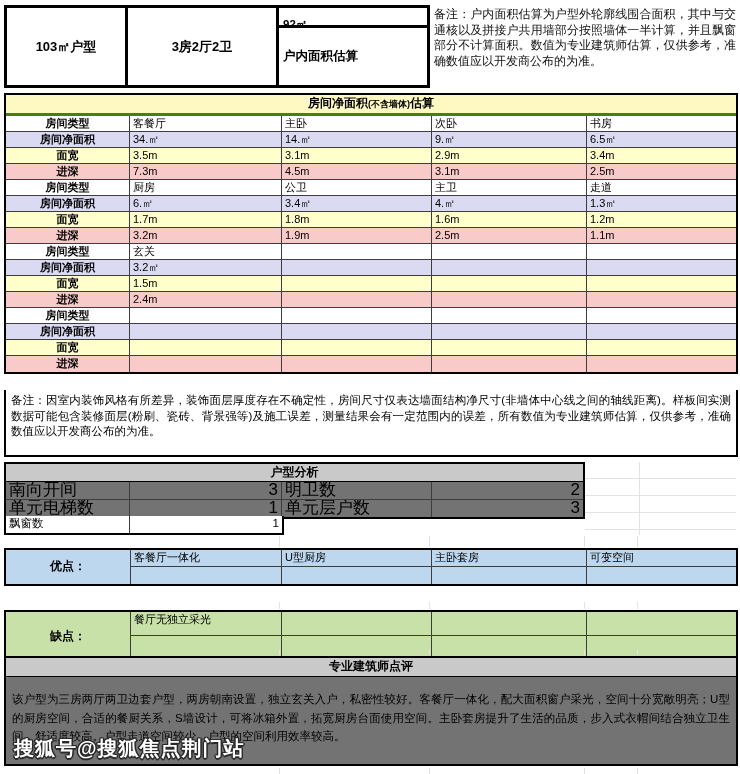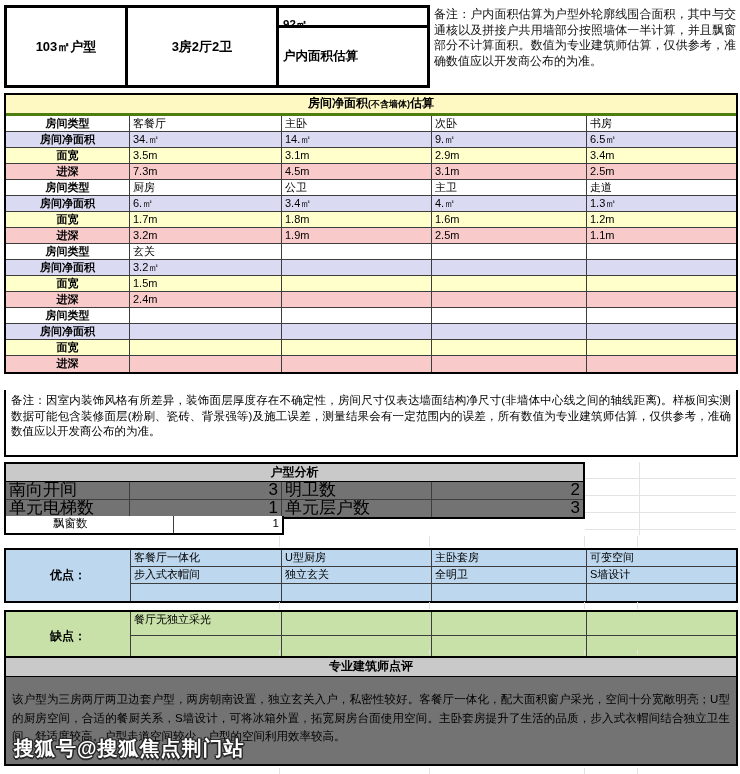--- a/index.html
+++ b/index.html
@@ -227,42 +227,36 @@
       <div class="c lblR">明卫数</div>
       <div class="c valR">2</div>
     </div>
     <div class="r">
       <div class="c lblL">单元电梯数</div>
       <div class="c valL">1</div>
       <div class="c lblR">单元层户数</div>
       <div class="c valR">3</div>
     </div>
   </div>
-  <div class="abs an3" style="left:4px;top:516px;width:280px;height:19px;padding-left:44px;">
+  <div class="abs an3" style="left:4px;top:516px;width:280px;height:19px;">
     <div class="c lblL" style="width:124px;font-size:11.5px;">飘窗数</div>
     <div class="c valL" style="flex:1;text-align:right;font-size:11.5px;">1</div>
   </div>
   <div class="abs ghost-right" style="left:585px;top:462px;width:151px;height:73px;"></div>
 
   <div class="abs pc pros" style="left:4px;top:548px;width:734px;">
     <div class="pc-label">优点：</div>
     <div class="pc-rows">
       <div class="r">
         <div class="c cB">客餐厅一体化</div>
         <div class="c cC">U型厨房</div>
         <div class="c cD">主卧套房</div>
         <div class="c cE">可变空间</div>
       </div>
       <div class="r">
-        <div class="c cB">步入式衣帽间</div>
-        <div class="c cC">独立玄关</div>
-        <div class="c cD">全明卫</div>
-        <div class="c cE">S墙设计</div>
-      </div>
-      <div class="r">
         <div class="c cB"></div>
         <div class="c cC"></div>
         <div class="c cD"></div>
         <div class="c cE"></div>
       </div>
     </div>
   </div>
 
   <div class="abs pc cons" style="left:4px;top:610px;width:734px;">
     <div class="pc-label">缺点：</div>

